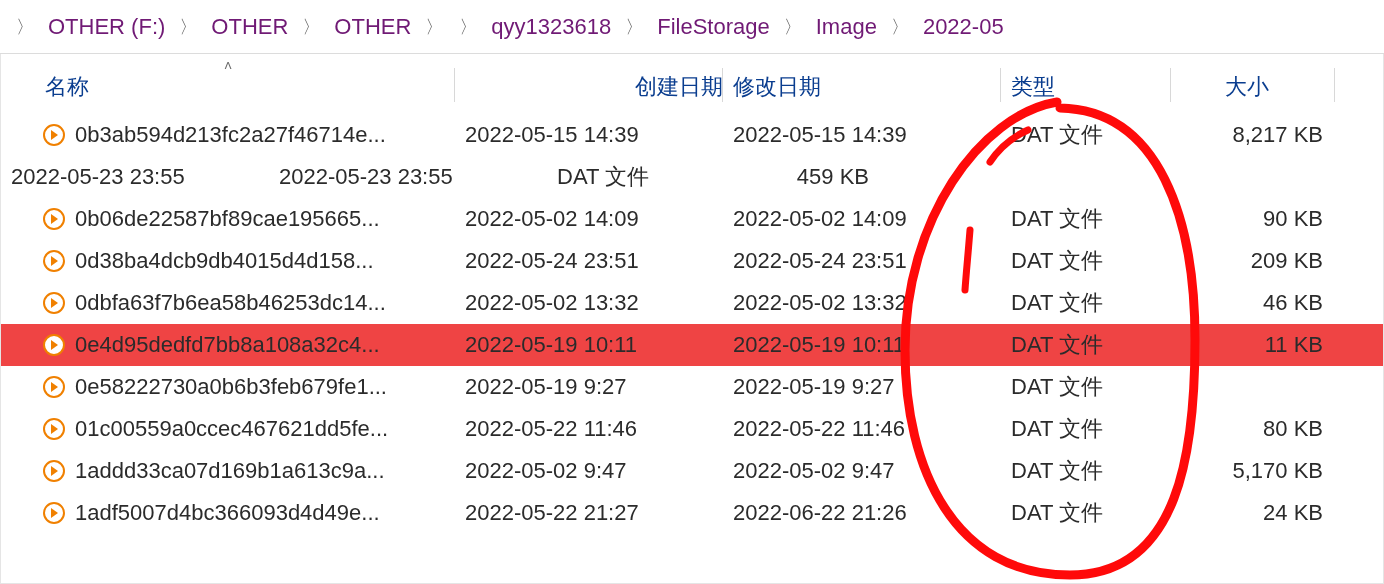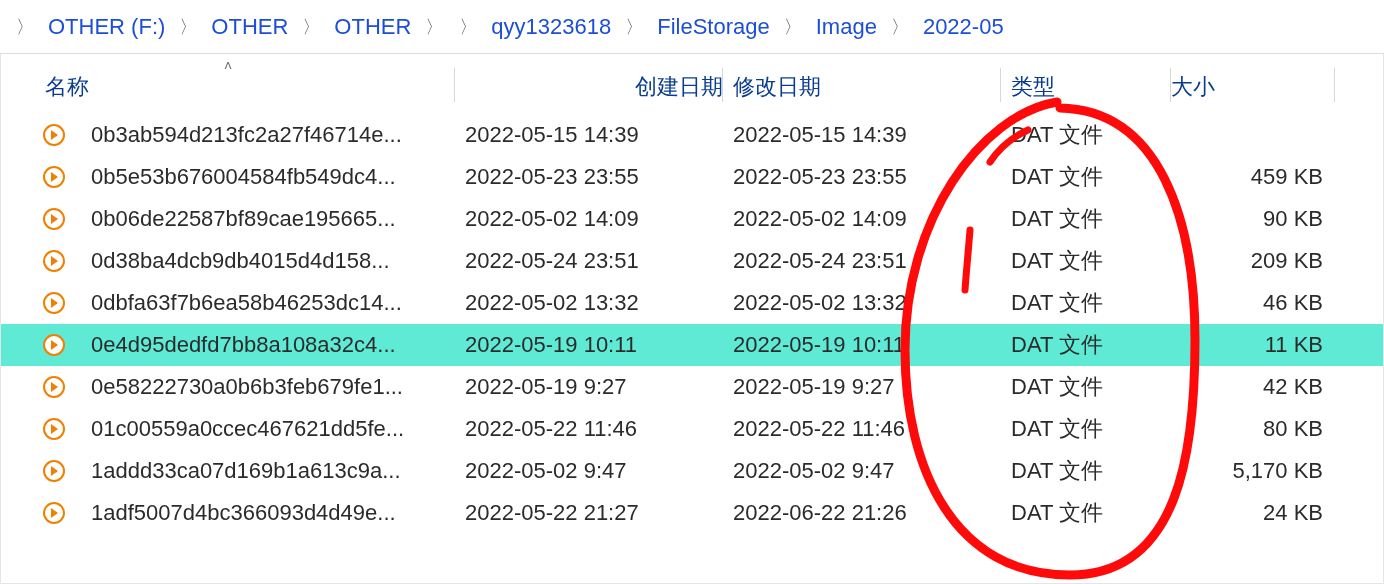--- a/index.html
+++ b/index.html
@@ -20,21 +20,21 @@
     display: flex;
     align-items: center;
     height: 54px;
     padding: 0 8px;
     border-bottom: 1px solid #dcdcdc;
     box-sizing: border-box;
     white-space: nowrap;
     overflow: hidden;
   }
   .breadcrumb .crumb {
-    color: #1d4ed8;
+    color: #701a75;
     padding: 0 6px;
     cursor: default;
   }
   .breadcrumb .chevron {
     color: #666;
     padding: 0 8px;
     font-size: 18px;
   }
 
   
@@ -56,21 +56,21 @@
     color: #0a3d8f;
     font-size: 22px;
     padding: 10px 0 12px 0;
     position: relative;
     user-select: none;
   }
   .col-name     { width: 454px; padding-left: 44px; box-sizing: border-box; }
   .col-created  { width: 268px; padding-left: 10px; box-sizing: border-box; text-align: right; }
   .col-modified { width: 278px; padding-left: 10px; box-sizing: border-box; font-family: Liberation Serif, serif; }
   .col-type     { width: 170px; padding-left: 10px; box-sizing: border-box; }
-  .col-size     { width: 164px; text-align: left; padding-right: 12px; box-sizing: border-box; }
+  .col-size     { width: 164px; text-align: center; padding-right: 12px; box-sizing: border-box; }
 
   .headers .hdr { position: relative; }
   .headers .sep {
     position: absolute;
     right: 0;
     top: -4px;
     height: 34px;
     width: 1px;
     background: #d8d8d8;
   }
@@ -85,28 +85,28 @@
 
   
   .rows { }
   .row {
     display: flex;
     align-items: center;
     height: 42px;
     font-size: 22px;
     color: #2b2b2b;
   }
-  .row.selected { background: #5eead4; }
+  .row.selected { background: #ef4444; }
   .row .cell { overflow: hidden; text-overflow: ellipsis; white-space: nowrap; }
   .row .name-cell {
     width: 454px;
     padding-left: 42px;
     display: flex;
     align-items: center;
-    gap: 26px;
+    gap: 10px;
     box-sizing: border-box;
   }
   .row .created-cell  { width: 268px; padding-left: 10px; box-sizing: border-box; }
   .row .modified-cell { width: 278px; padding-left: 10px; box-sizing: border-box; }
   .row .type-cell     { width: 170px; padding-left: 10px; box-sizing: border-box; }
   .row .size-cell     { width: 164px; text-align: right; padding-right: 12px; box-sizing: border-box; }
 
   
   .file-icon {
     width: 22px; height: 22px; flex: 0 0 22px;
@@ -182,26 +182,23 @@
   <div class="rows" id="rows">
 
   <div class="row">
         <div class="cell name-cell">
           <span class="file-icon"></span>
           <span>0b3ab594d213fc2a27f46714e...</span>
         </div>
         <div class="cell created-cell">2022-05-15 14:39</div>
         <div class="cell modified-cell">2022-05-15 14:39</div>
         <div class="cell type-cell">DAT 文件</div>
-      </div>
-      <div class="row">
-        <div class="cell name-cell">
-          <span class="file-icon"></span>
-          <span>0b5e53b676004584fb549dc4...</span>
-        </div>
+        <div class="cell size-cell">8,217 KB</div>
+      </div>
+      <div class="row">
         <div class="cell created-cell">2022-05-23 23:55</div>
         <div class="cell modified-cell">2022-05-23 23:55</div>
         <div class="cell type-cell">DAT 文件</div>
         <div class="cell size-cell">459 KB</div>
       </div>
       <div class="row">
         <div class="cell name-cell">
           <span class="file-icon"></span>
           <span>0b06de22587bf89cae195665...</span>
         </div>
@@ -241,21 +238,20 @@
         <div class="cell size-cell">11 KB</div>
       </div>
       <div class="row">
         <div class="cell name-cell">
           <span class="file-icon"></span>
           <span>0e58222730a0b6b3feb679fe1...</span>
         </div>
         <div class="cell created-cell">2022-05-19 9:27</div>
         <div class="cell modified-cell">2022-05-19 9:27</div>
         <div class="cell type-cell">DAT 文件</div>
-        <div class="cell size-cell">42 KB</div>
       </div>
       <div class="row">
         <div class="cell name-cell">
           <span class="file-icon"></span>
           <span>01c00559a0ccec467621dd5fe...</span>
         </div>
         <div class="cell created-cell">2022-05-22 11:46</div>
         <div class="cell modified-cell">2022-05-22 11:46</div>
         <div class="cell type-cell">DAT 文件</div>
         <div class="cell size-cell">80 KB</div>

